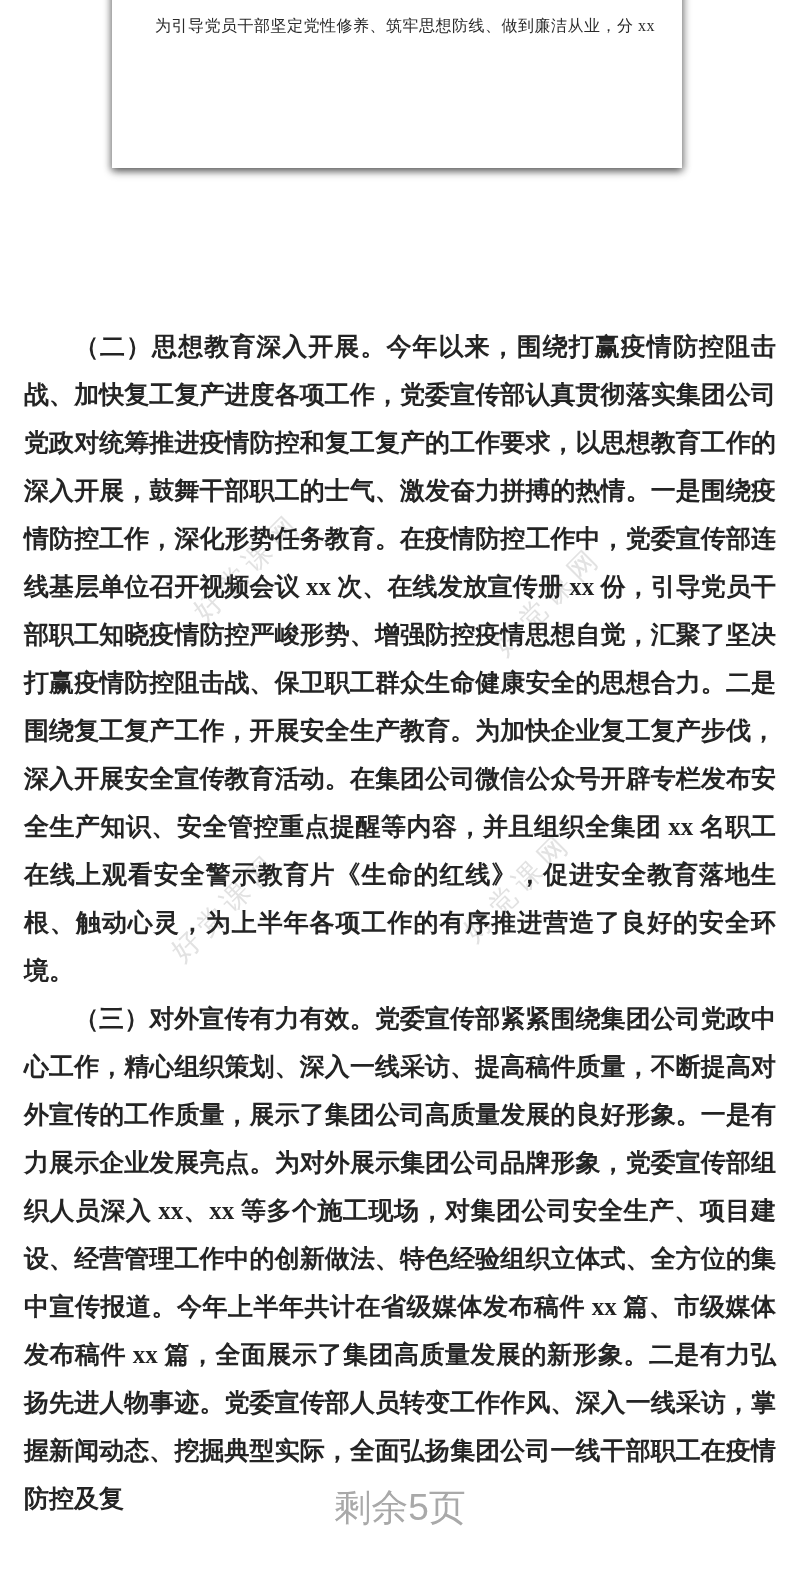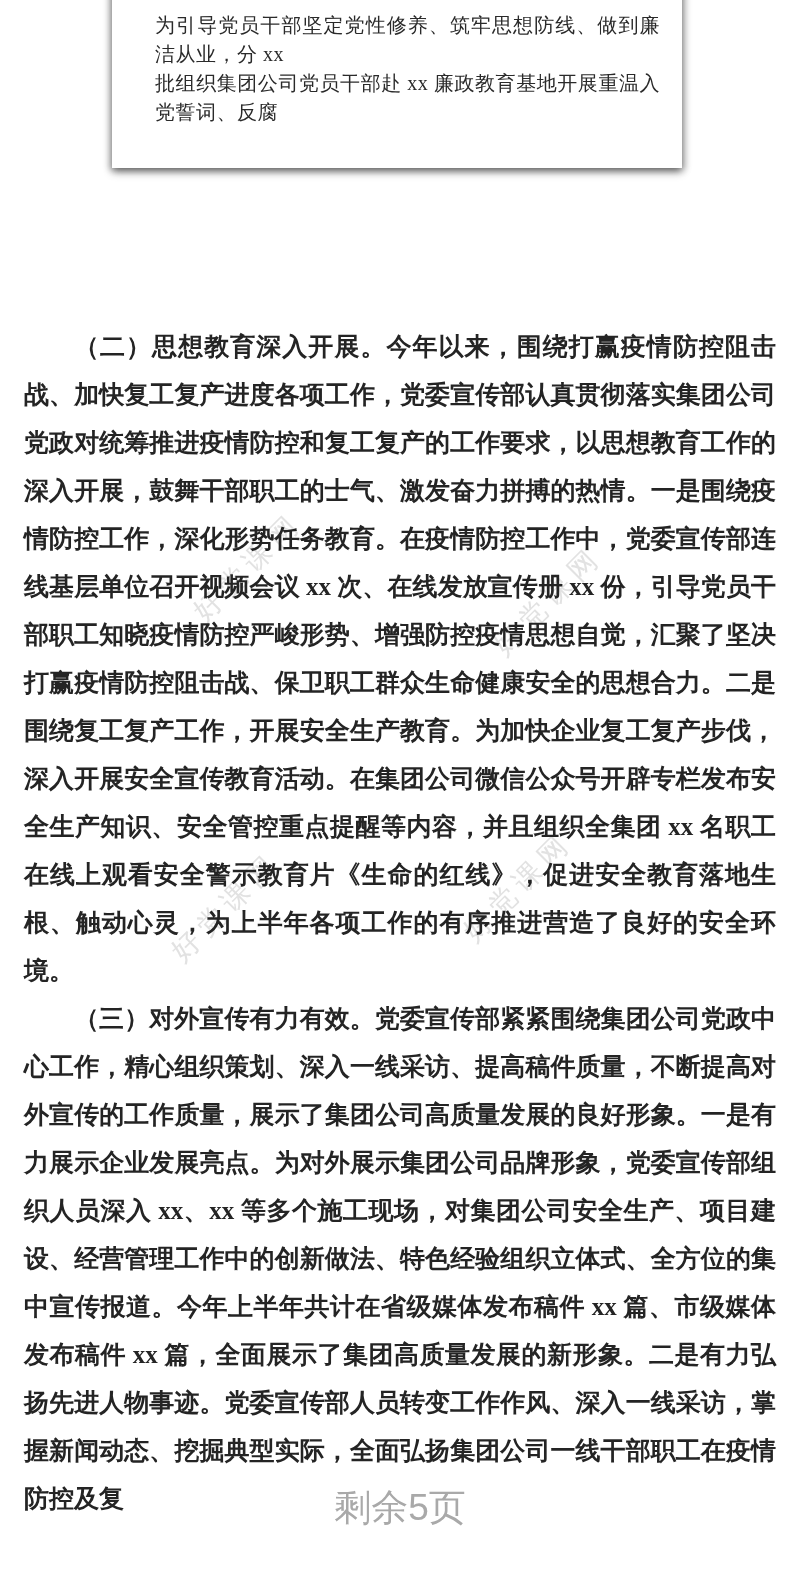--- a/index.html
+++ b/index.html
@@ -35,21 +35,21 @@
     top: -62px;
     width: 570px;
     height: 230px;
     background: #ffffff;
     z-index: 2;
     box-shadow: 0 4px 8px rgba(0,0,0,0.42), 3px 2px 7px rgba(0,0,0,0.22), -3px 2px 6px rgba(0,0,0,0.18);
   }
   .doc-card-text {
     margin: 73px 22px 0 43px;
     font-family: "Liberation Serif", serif;
-    font-size: 20px;
+    font-size: 16px;
     line-height: 29px;
     letter-spacing: 0.5px;
     color: #2a2a2a;
     text-align: justify;
   }
 
   
   .body-text {
     position: absolute;
     z-index: 1;
@@ -89,21 +89,20 @@
 <body>
 
 <span class="wm wm1">好党课网</span>
 <span class="wm wm2">好党课网</span>
 <span class="wm wm3">好党课网</span>
 <span class="wm wm4">好党课网</span>
 
 <div class="doc-card">
   <div class="doc-card-text">
     <div>为引导党员干部坚定党性修养、筑牢思想防线、做到廉洁从业，分 xx</div>
-    <div>批组织集团公司党员干部赴 xx 廉政教育基地开展重温入党誓词、反腐</div>
   </div>
 </div>
 
 <div class="body-text">
   <p>（二）思想教育深入开展。今年以来，围绕打赢疫情防控阻击战、加快复工复产进度各项工作，党委宣传部认真贯彻落实集团公司党政对统筹推进疫情防控和复工复产的工作要求，以思想教育工作的深入开展，鼓舞干部职工的士气、激发奋力拼搏的热情。一是围绕疫情防控工作，深化形势任务教育。在疫情防控工作中，党委宣传部连线基层单位召开视频会议 xx 次、在线发放宣传册 xx 份，引导党员干部职工知晓疫情防控严峻形势、增强防控疫情思想自觉，汇聚了坚决打赢疫情防控阻击战、保卫职工群众生命健康安全的思想合力。二是围绕复工复产工作，开展安全生产教育。为加快企业复工复产步伐，深入开展安全宣传教育活动。在集团公司微信公众号开辟专栏发布安全生产知识、安全管控重点提醒等内容，并且组织全集团 xx 名职工在线上观看安全警示教育片《生命的红线》，促进安全教育落地生根、触动心灵，为上半年各项工作的有序推进营造了良好的安全环境。</p>
   <p>（三）对外宣传有力有效。党委宣传部紧紧围绕集团公司党政中心工作，精心组织策划、深入一线采访、提高稿件质量，不断提高对外宣传的工作质量，展示了集团公司高质量发展的良好形象。一是有力展示企业发展亮点。为对外展示集团公司品牌形象，党委宣传部组织人员深入 xx、xx 等多个施工现场，对集团公司安全生产、项目建设、经营管理工作中的创新做法、特色经验组织立体式、全方位的集中宣传报道。今年上半年共计在省级媒体发布稿件 xx 篇、市级媒体发布稿件 xx 篇，全面展示了集团高质量发展的新形象。二是有力弘扬先进人物事迹。党委宣传部人员转变工作作风、深入一线采访，掌握新闻动态、挖掘典型实际，全面弘扬集团公司一线干部职工在疫情防控及复</p>
 </div>
 
 <div class="footer">
   <span>剩余5页</span>

